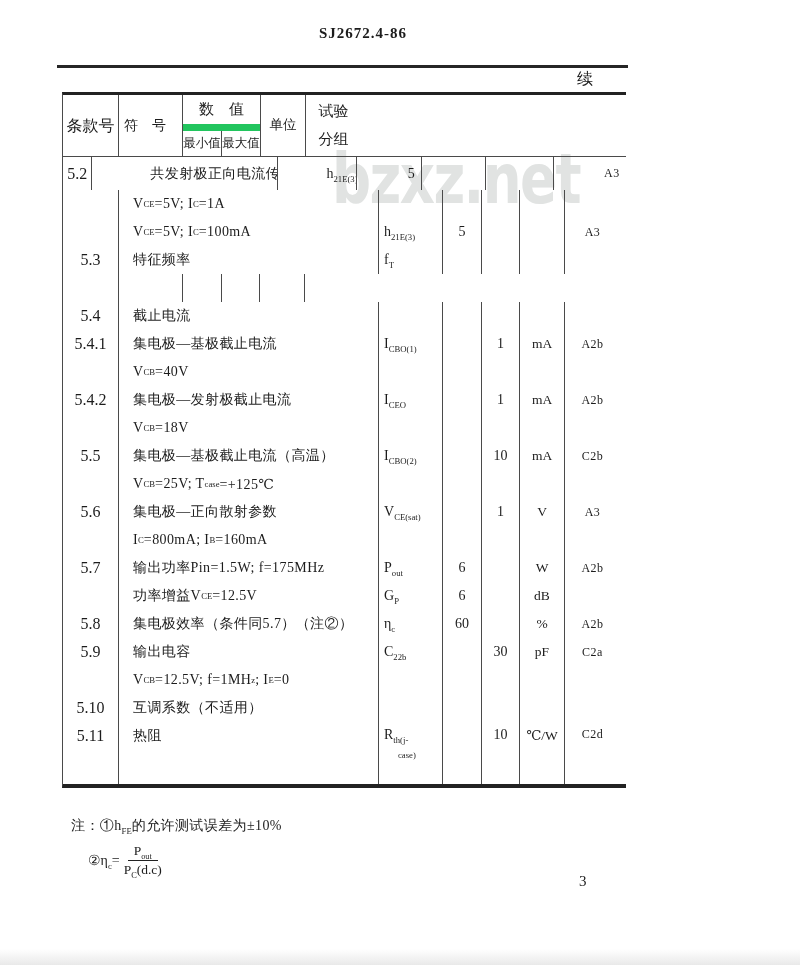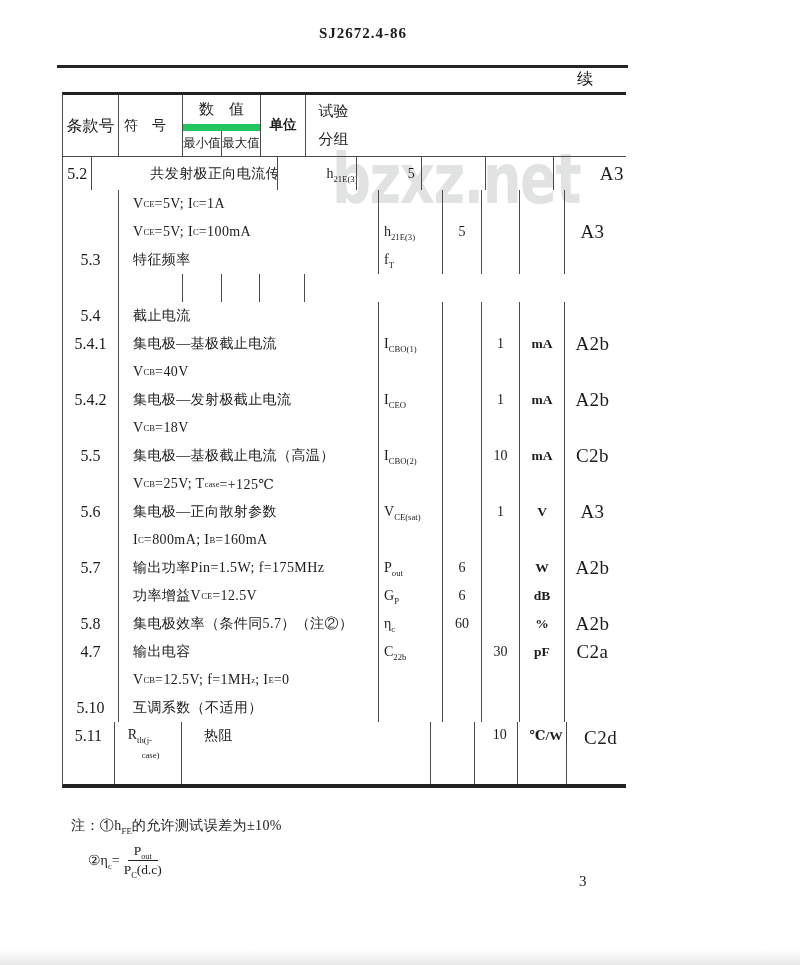--- a/index.html
+++ b/index.html
@@ -47,31 +47,31 @@
   .hsub{font-size:13.5px;}
   .hvalues{width:78px;border-right:1px solid #4a4a4a;display:flex;flex-direction:column;box-sizing:border-box;}
   .hval-top{height:29px;display:flex;align-items:center;justify-content:center;border-bottom:7px solid #22c55e;white-space:pre;}
   .hval-bottom{flex:1;display:flex;}
   .hval-min{width:39px;border-right:1px solid #4a4a4a;display:flex;align-items:center;justify-content:center;font-size:12.5px;box-sizing:border-box;}
   .hval-max{width:38px;display:flex;align-items:center;justify-content:center;font-size:12.5px;box-sizing:border-box;}
 
   
   .trow{display:flex;height:28px;}
   .trow.r-first{height:33px;gap:44px;}
-  .trow.r-last{height:62px;gap:8px;}
+  .trow.r-last{height:62px;}
   .trow .cell{display:flex;align-items:center;overflow:hidden;}
   .trow.r-last .cell{align-items:flex-start;padding-top:5px;}
   .center{justify-content:center;text-align:center;}
   .cell.c1{font-size:16px;justify-content:center;}
   .cell.c2{padding-left:14px;font-size:14px;letter-spacing:0.4px;white-space:nowrap;}
   .cell.c3{padding-left:5px;font-size:14px;flex-direction:column;align-items:flex-start;justify-content:center;}
   .trow.r-last .cell.c3{justify-content:flex-start;}
   .cell.c4,.cell.c5{font-size:14px;}
-  .cell.c6{font-size:13.5px;font-weight:bold;}
-  .cell.c7{font-size:19px;letter-spacing:0.5px;}
+  .cell.c6{font-size:13.5px;}
+  .cell.c7{font-size:12px;letter-spacing:0.5px;}
   .symline{line-height:1.1;white-space:nowrap;}
   .symline.sym2{padding-left:14px;}
   sub{font-size:0.62em;line-height:0;letter-spacing:0;}
 
   
   .notes{position:absolute;left:71px;top:817px;z-index:1;font-size:14px;}
   .note-line{letter-spacing:0.4px;}
   .note-formula{display:flex;align-items:center;margin-top:8px;margin-left:17px;}
   .frac{display:inline-flex;flex-direction:column;align-items:center;margin-left:4px;font-size:13.5px;}
   .frac .num{padding:0 6px 1px 6px;border-bottom:1px solid #222;}
@@ -334,21 +334,21 @@
           </div>
           <div class="cell c3">
             <div class="symline"><span>η</span><sub>c</sub></div>
           </div>
           <div class="cell c4 center">60</div>
           <div class="cell c5 center"></div>
           <div class="cell c6 center">%</div>
           <div class="cell c7 center">A2b</div>
         </div>
         <div class="trow">
-          <div class="cell c1">4.7</div>
+          <div class="cell c1">5.9</div>
           <div class="cell c2">
             <span>输出电容</span>
           </div>
           <div class="cell c3">
             <div class="symline"><span>C</span><sub>22b</sub></div>
           </div>
           <div class="cell c4 center"></div>
           <div class="cell c5 center">30</div>
           <div class="cell c6 center">pF</div>
           <div class="cell c7 center">C2a</div>
@@ -376,26 +376,26 @@
             <span>互调系数（不适用）</span>
           </div>
           <div class="cell c3"></div>
           <div class="cell c4 center"></div>
           <div class="cell c5 center"></div>
           <div class="cell c6 center"></div>
           <div class="cell c7 center"></div>
         </div>
         <div class="trow r-last">
           <div class="cell c1">5.11</div>
+          <div class="cell c2">
+            <span>热阻</span>
+          </div>
           <div class="cell c3">
             <div class="symline"><span>R</span><sub>th(j-</sub></div>
             <div class="symline sym2"><sub>case)</sub></div>
-          </div>
-          <div class="cell c2">
-            <span>热阻</span>
           </div>
           <div class="cell c4 center"></div>
           <div class="cell c5 center">10</div>
           <div class="cell c6 center">℃/W</div>
           <div class="cell c7 center">C2d</div>
         </div>
       </div>
   </div>
 
   <div class="notes">

